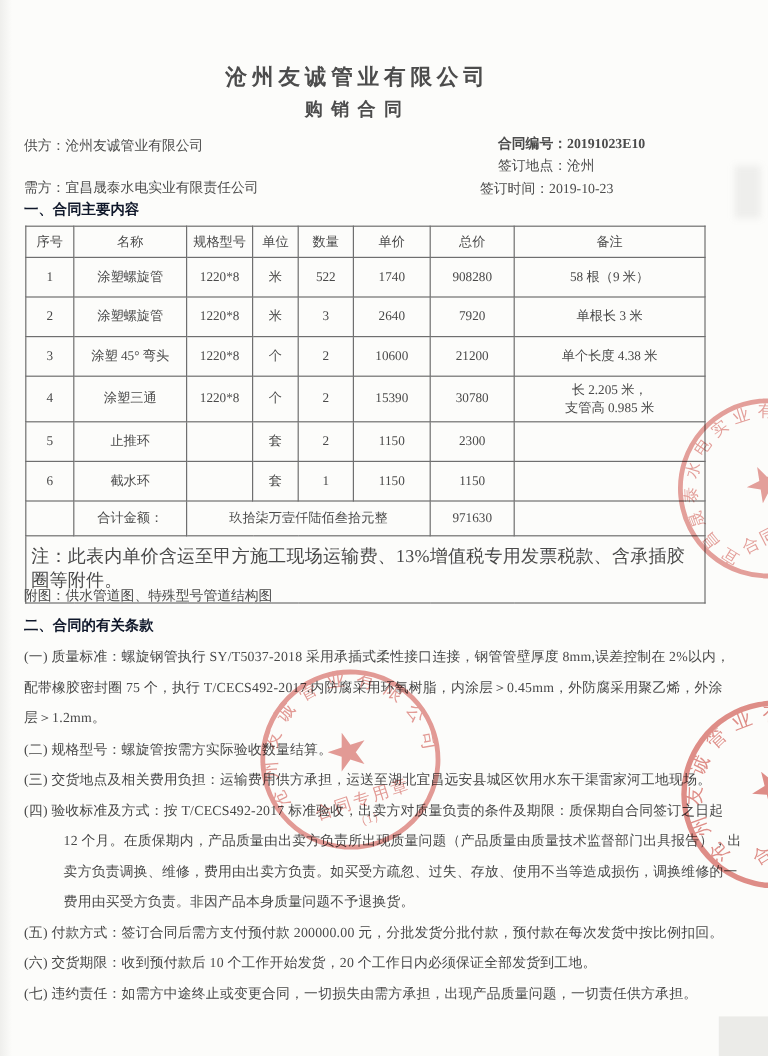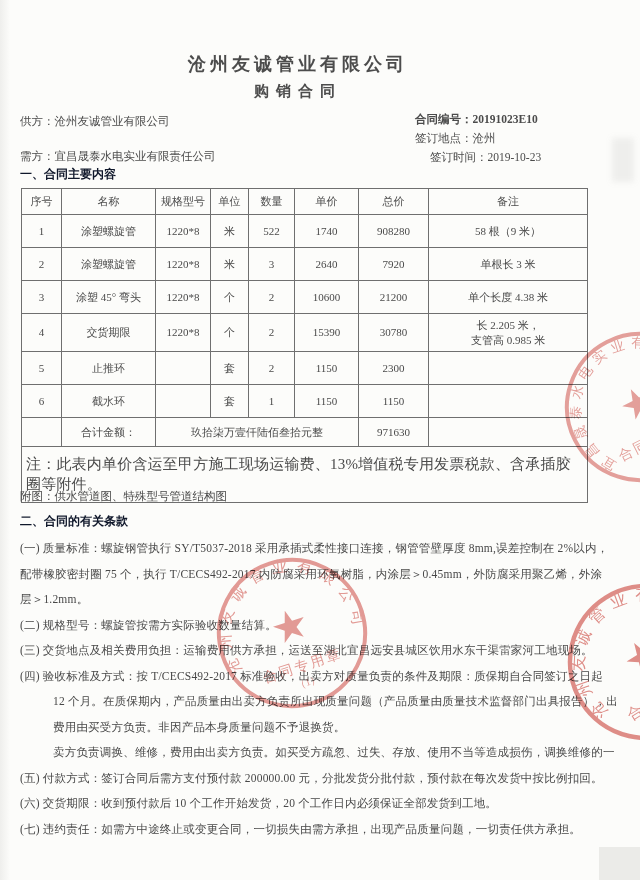--- a/index.html
+++ b/index.html
@@ -20,21 +20,21 @@
   .company-title{left:20px;top:52px;width:556px;text-align:center;
     font-size:18px;font-weight:bold;letter-spacing:4px;color:#4c4c4c;}
   .doc-title{left:20px;top:82px;width:556px;text-align:center;
     font-size:15px;font-weight:bold;letter-spacing:7px;color:#4c4c4c;}
 
   .meta{font-size:11.5px;white-space:nowrap;color:#4b4b4b;}
   .m-supplier{left:20px;top:114px;}
   .m-buyer{left:20px;top:149px;}
   .m-no{left:415px;top:112px;font-weight:bold;}
   .m-place{left:415px;top:131px;}
-  .m-date{left:430px;top:150px;text-align:center;}
+  .m-date{left:400px;top:150px;text-align:center;}
 
   .sec-heading{font-size:12px;font-weight:bold;color:#0f172a;white-space:nowrap;}
   .h1pos{left:20px;top:166px;}
   .h2pos{left:20px;top:513px;}
   .attachment{left:20px;top:489px;font-size:11.5px;white-space:nowrap;}
 
   table.items{left:21px;top:188px;position:absolute;border-collapse:collapse;
     table-layout:fixed;width:566px;font-size:11px;color:#4a4a4a;border-radius:29px;}
   table.items td,table.items th{border:1px solid #6f6f6f;text-align:center;
     font-weight:normal;padding:0 2px;overflow:hidden;}
@@ -127,21 +127,21 @@
           <td>涂塑 45° 弯头</td>
           <td>1220*8</td>
           <td>个</td>
           <td>2</td>
           <td>10600</td>
           <td>21200</td>
           <td>单个长度 4.38 米</td>
         </tr>
         <tr>
           <td>4</td>
-          <td>交货期限</td>
+          <td>涂塑三通</td>
           <td>1220*8</td>
           <td>个</td>
           <td>2</td>
           <td>15390</td>
           <td>30780</td>
           <td>长 2.205 米，
 支管高 0.985 米</td>
         </tr>
         <tr>
           <td>5</td>
@@ -181,22 +181,22 @@
   <div class="abs attachment">附图：供水管道图、特殊型号管道结构图</div>
   <div class="abs sec-heading h2pos">二、合同的有关条款</div>
   <div class="abs terms">
       <div class="term-line">(一) 质量标准：螺旋钢管执行 SY/T5037-2018 采用承插式柔性接口连接，钢管管壁厚度 8mm,误差控制在 2%以内，</div>
       <div class="term-line">配带橡胶密封圈 75 个，执行 T/CECS492-2017.内防腐采用环氧树脂，内涂层＞0.45mm，外防腐采用聚乙烯，外涂</div>
       <div class="term-line">层＞1.2mm。</div>
       <div class="term-line">(二) 规格型号：螺旋管按需方实际验收数量结算。</div>
       <div class="term-line">(三) 交货地点及相关费用负担：运输费用供方承担，运送至湖北宜昌远安县城区饮用水东干渠雷家河工地现场。</div>
       <div class="term-line">(四) 验收标准及方式：按 T/CECS492-2017 标准验收，出卖方对质量负责的条件及期限：质保期自合同签订之日起</div>
       <div class="term-line indent">12 个月。在质保期内，产品质量由出卖方负责所出现质量问题（产品质量由质量技术监督部门出具报告），出</div>
+      <div class="term-line indent">卖方负责调换、维修，费用由出卖方负责。如买受方疏忽、过失、存放、使用不当等造成损伤，调换维修的一</div>
       <div class="term-line indent">费用由买受方负责。非因产品本身质量问题不予退换货。</div>
-      <div class="term-line indent">卖方负责调换、维修，费用由出卖方负责。如买受方疏忽、过失、存放、使用不当等造成损伤，调换维修的一</div>
       <div class="term-line">(五) 付款方式：签订合同后需方支付预付款 200000.00 元，分批发货分批付款，预付款在每次发货中按比例扣回。</div>
       <div class="term-line">(六) 交货期限：收到预付款后 10 个工作开始发货，20 个工作日内必须保证全部发货到工地。</div>
       <div class="term-line">(七) 违约责任：如需方中途终止或变更合同，一切损失由需方承担，出现产品质量问题，一切责任供方承担。</div>
     </div>
 
   <svg class="stamp stamp-buyer" viewBox="0 0 190 190" style="color:#cf4a42">
     <circle cx="95" cy="95" r="73" fill="none" stroke="currentColor" stroke-width="4"></circle>
     <path id="arcA" d="M 49.0,133.6 A 60,60 0 1 1 141.0,133.6" fill="none"></path>
     <text font-size="13.5" fill="currentColor" letter-spacing="6">
       <textPath href="#arcA" startOffset="50%" text-anchor="middle">宜昌晟泰水电实业有限责任公司</textPath>

